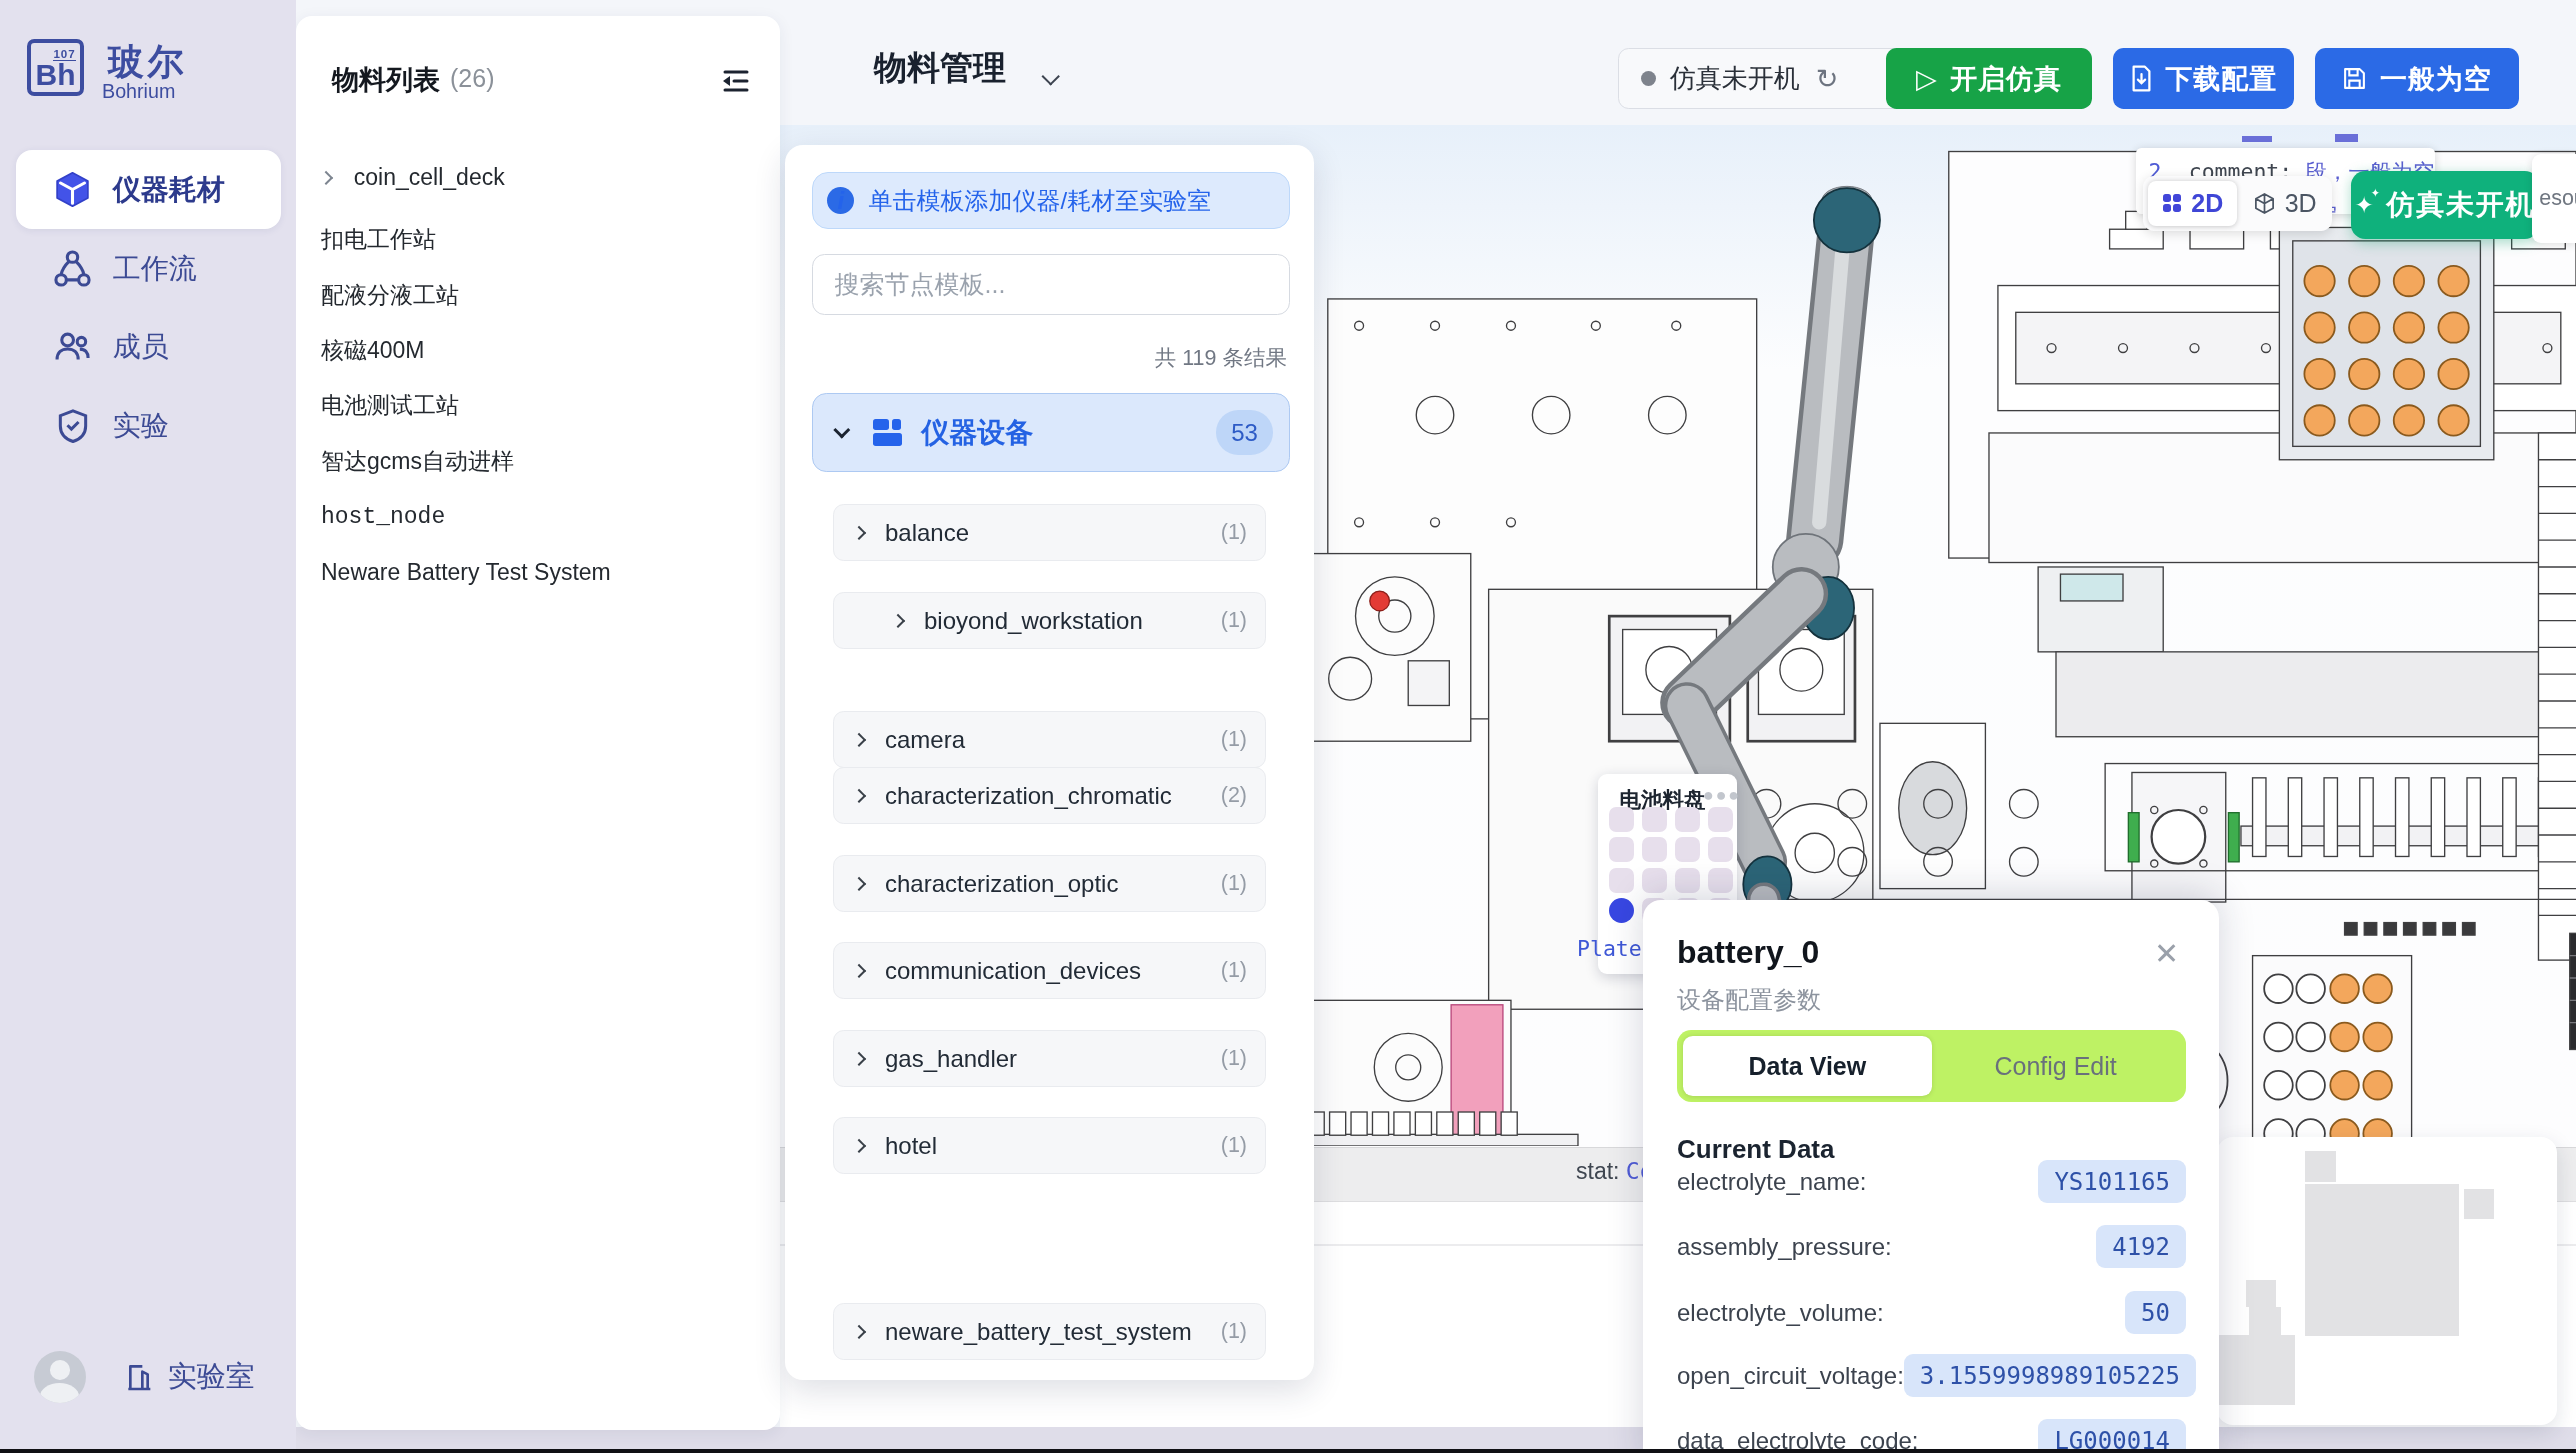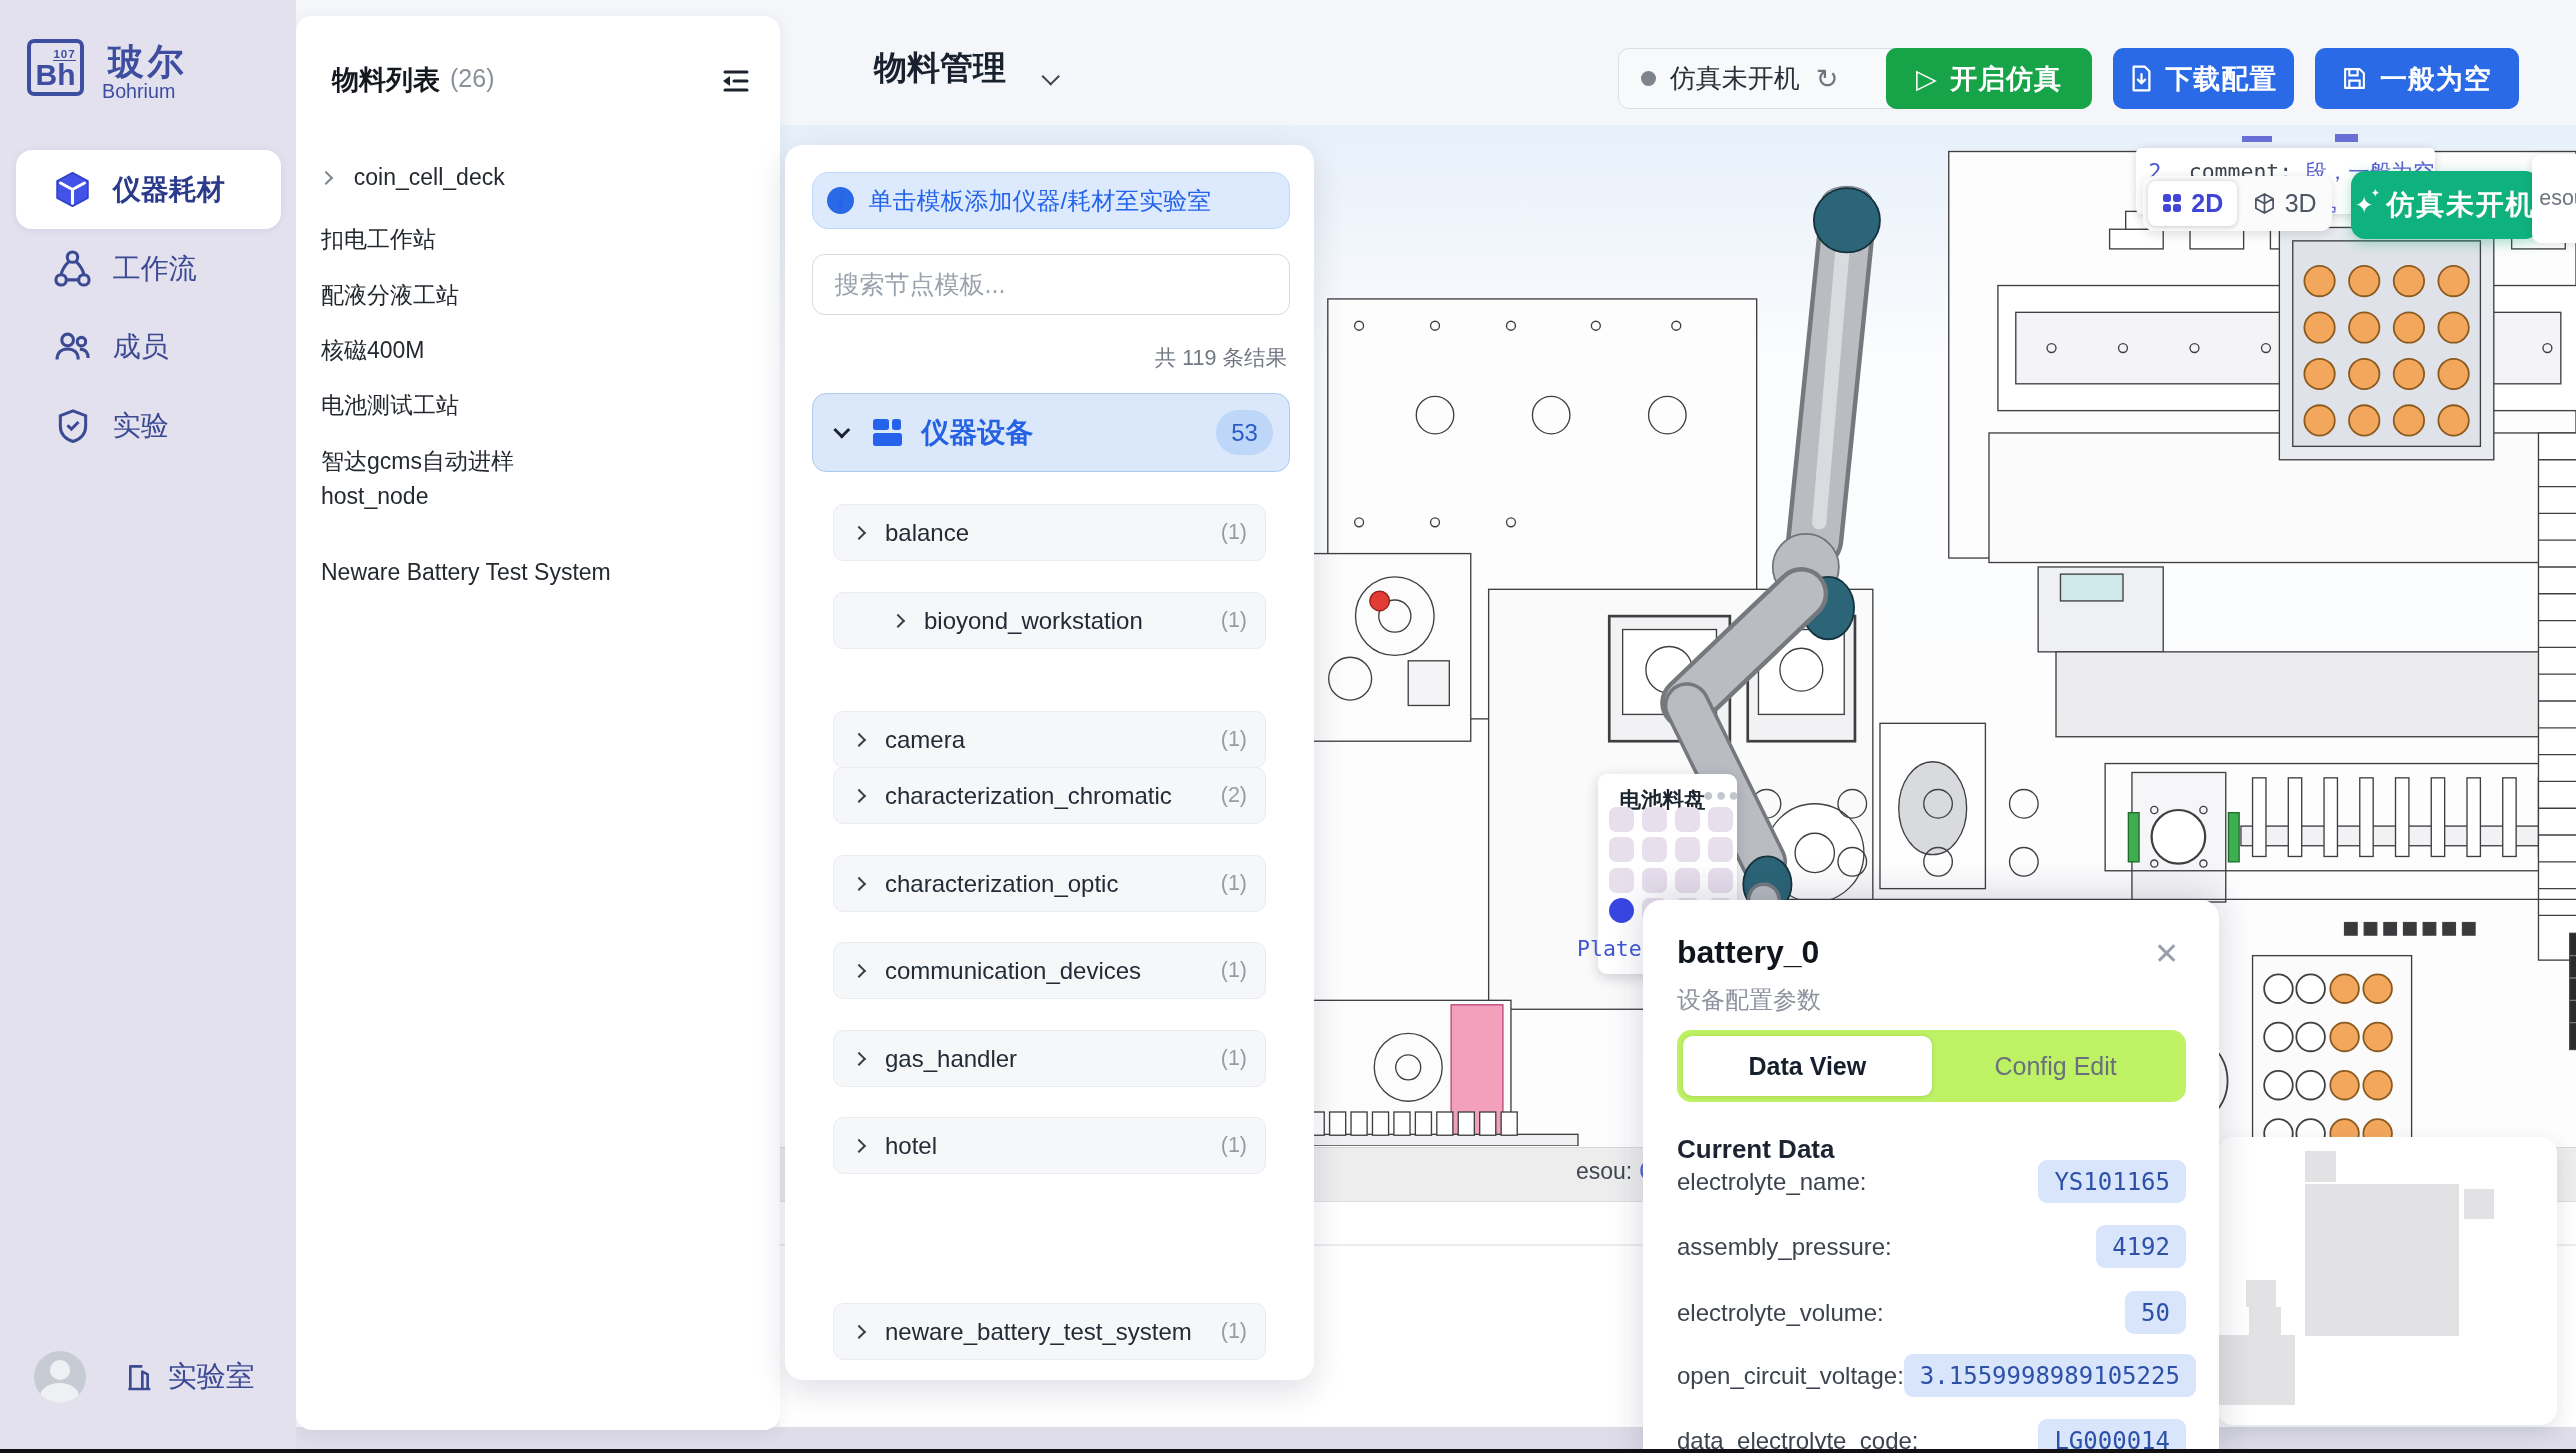--- a/index.html
+++ b/index.html
@@ -376,21 +376,21 @@
       <path d="M518,842 L543,950" stroke="#75797e" stroke-width="38" stroke-linecap="round" fill="none"></path>
       <path d="M518,842 L543,950" stroke="#b9bcc0" stroke-width="30" stroke-linecap="round" fill="none"></path>
       <ellipse cx="548" cy="975" rx="21" ry="25" fill="#2c6577" stroke="#14323d" stroke-width="2"></ellipse>
       <rect x="534" y="992" width="25" height="55" fill="#8d9298" stroke="#5c6065"></rect>
       <polygon points="458,1008 548,1035 548,1112 470,1112" fill="#fcfcfd" stroke="#4a4a4c" stroke-width="1.5"></polygon>
     </g>
   </svg>
 
   <div class="canvas-strip abs"></div>
   <div class="type-label abs">
-    <span>esou:</span>
+    <span>stat:</span>
     <span class="v mono">Coi</span>
   </div>
   <div class="canvas-lower abs"></div>
   <div class="lower-divider abs"></div>
 
   <div id="tray-card" class="abs">
     <div class="tray-title abs">电池料盘</div>
     <div class="tray-dots abs">●●●</div>
     <div class="cell" style="left:10.7px;top:33px"></div>
     <div class="cell" style="left:44px;top:33px"></div>
@@ -527,21 +527,21 @@
       </div>
     <div class="tree-row abs" style="top:312px;">
         <span>核磁400M</span>
       </div>
     <div class="tree-row abs" style="top:367px;">
         <span>电池测试工站</span>
       </div>
     <div class="tree-row abs" style="top:423px;">
         <span>智达gcms自动进样</span>
       </div>
-    <div class="tree-row abs" style="top:458px;">
+    <div class="tree-row abs" style="top:478px;font-family:Liberation Mono, monospace;">
         <span>host_node</span>
       </div>
     <div class="tree-row abs" style="top:534px;">
         <span>Neware Battery Test System</span>
       </div>
   </div>
 
   <div class="page-title abs">物料管理</div>
   <span class="title-chev abs"></span>
 

